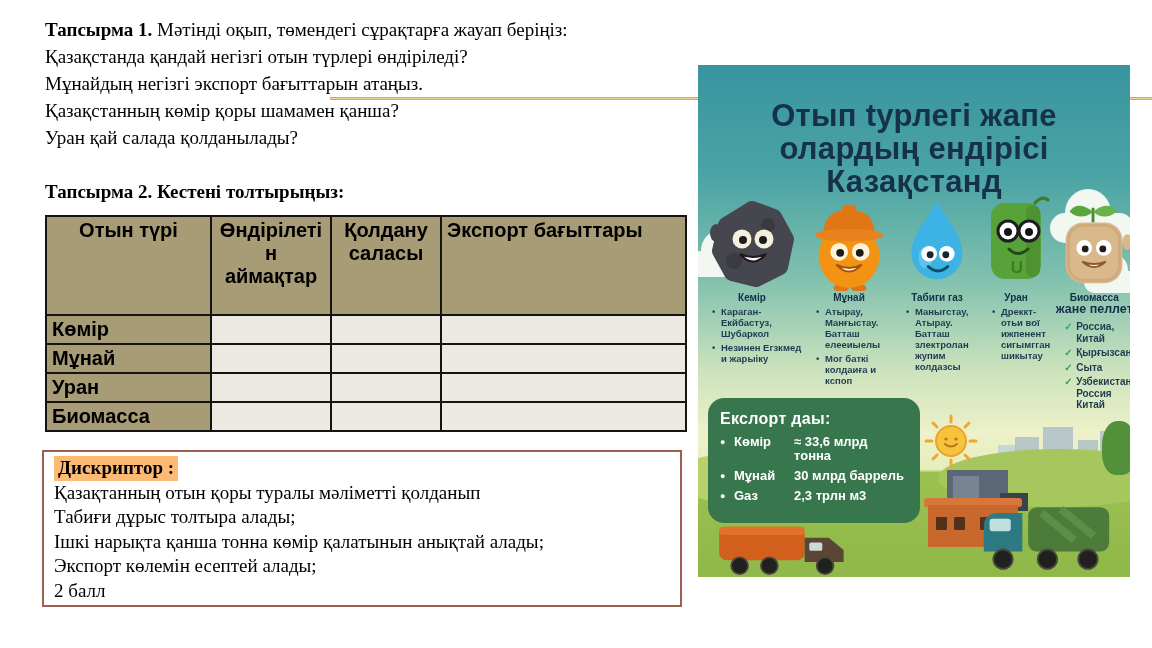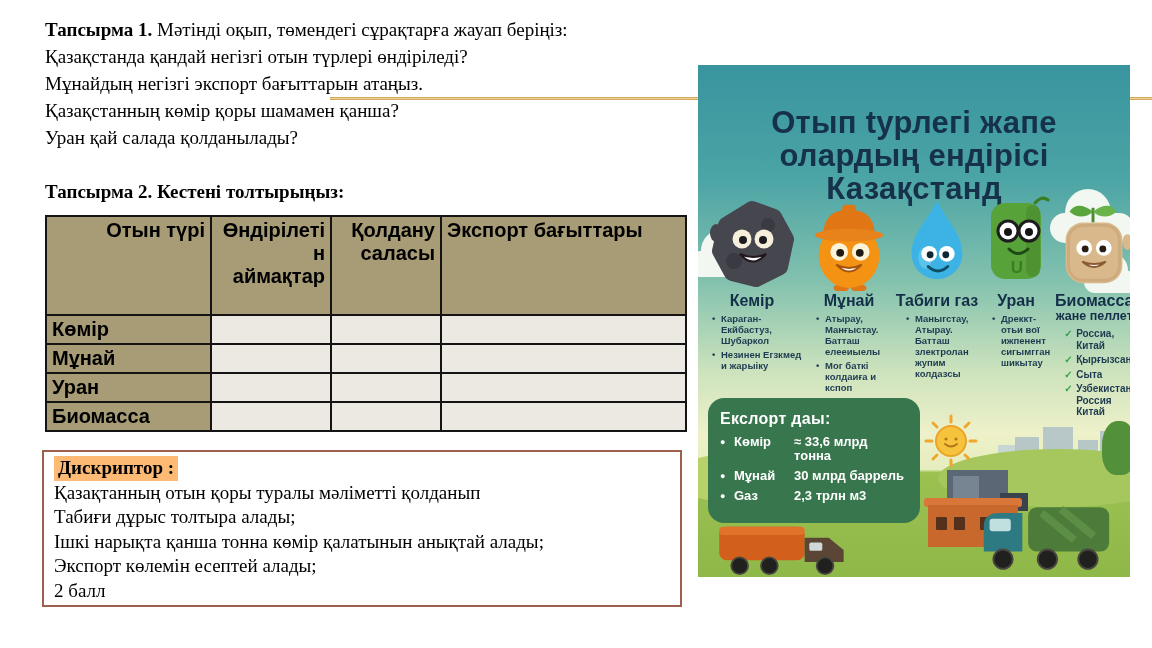--- a/index.html
+++ b/index.html
@@ -13,54 +13,54 @@
   
   .tasks{position:absolute;left:45px;top:16px;width:640px;font-size:19px;line-height:27px;z-index:1;}
   .tasks p{margin:0;}
   .task2{margin-top:27px !important;font-weight:bold;}
 
   
   table.fuel{position:absolute;left:45px;top:215px;width:640px;border-collapse:collapse;
              table-layout:fixed;z-index:1;font-family:"Liberation Sans",sans-serif;}
   table.fuel th,table.fuel td{border:2px solid #141414;font-weight:bold;font-size:20px;
              padding:2px 5px;vertical-align:top;overflow-wrap:anywhere;}
-  table.fuel thead th{background:#a79c75;height:93px;text-align:right;}
+  table.fuel thead th{background:#a79c75;height:93px;text-align:center;}
   table.fuel thead th.h-export{text-align:left;}
   table.fuel tbody tr{height:29px;}
   table.fuel tbody th{background:#a79c75;text-align:left;}
   table.fuel tbody td{background:#ebe9e1;}
 
   
   .descriptor{position:absolute;left:42px;top:450px;width:616px;height:145px;background:#fff;
               border:2px solid #9e604e;padding:4px 10px;font-size:19px;line-height:24.5px;z-index:3;}
   .descriptor p{margin:0;}
   .desc-title{display:inline-block;background:#fdba74;font-weight:bold;padding:0 4px;}
   .desc-score{font-weight:normal;}
 
   
   .poster{position:absolute;left:698px;top:65px;width:432px;height:512px;overflow:hidden;z-index:2;
           font-family:"Liberation Sans",sans-serif;
           background:linear-gradient(180deg,#38949f 0%,#4ba4a5 22%,#82c1ae 42%,#cde3bd 60%,
                      #eef1c9 72%,#e6edbd 79%,#9cc151 79.6%,#8eb848 100%);}
   .p-title{position:absolute;top:34px;left:0;right:0;text-align:center;font-size:31px;line-height:33px;
-           font-weight:bold;color:#16324a;letter-spacing:.3px;z-index:4;margin-top:7px;}
+           font-weight:bold;color:#16324a;letter-spacing:.3px;z-index:4;}
 
   .cloud{position:absolute;background:#f2f8f1;border-radius:40px;z-index:1;}
   .cloud::before{content:"";position:absolute;background:#f2f8f1;border-radius:50%;
                  width:55%;height:160%;left:18%;top:-80%;}
   .cloud.c1{left:-10px;top:186px;width:72px;height:26px;}
   .cloud.c2{left:352px;top:148px;width:84px;height:30px;}
   .cloud.c3{left:386px;top:206px;width:60px;height:22px;}
 
   .p-cols{position:absolute;top:130px;left:2px;right:2px;display:flex;z-index:4;}
   .pcol{display:flex;flex-direction:column;align-items:center;}
   .pcol.w1{flex:0 0 104px;} .pcol.w2{flex:0 0 90px;} .pcol.w3{flex:0 0 86px;}
   .pcol.w4{flex:0 0 70px;}  .pcol.w5{flex:0 0 82px;}
   .char-slot{height:96px;display:flex;align-items:flex-end;justify-content:center;}
-  .plabel{font-size:16px;font-weight:bold;color:#142f47;margin-top:1px;text-align:center;}
+  .plabel{font-size:10px;font-weight:bold;color:#142f47;margin-top:1px;text-align:center;}
   .psub{font-size:12.5px;font-weight:bold;color:#142f47;line-height:13px;text-align:left;}
   .plist{margin-top:3px;width:100%;box-sizing:border-box;padding:0 2px 0 12px;}
   .pitem{display:grid;grid-template-columns:9px 1fr;font-size:9.5px;font-weight:bold;
          color:#1e3b51;line-height:11px;margin-bottom:3px;text-align:left;}
   .citem{display:grid;grid-template-columns:12px 1fr;font-size:10px;font-weight:bold;
          color:#1e3b51;line-height:11.5px;margin-bottom:3px;text-align:left;}
   .chk{color:#35a14c;}
 
   .export-box{position:absolute;left:10px;top:333px;width:212px;height:125px;background:#38764d;
               border-radius:16px;padding:12px 12px;box-sizing:border-box;color:#fff;z-index:5;}

